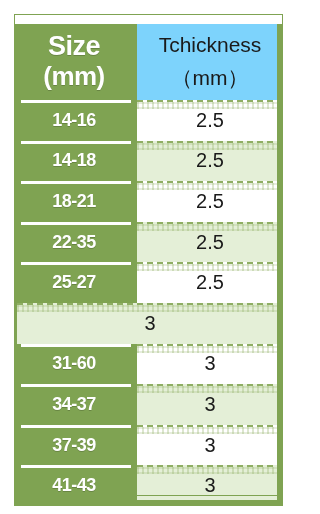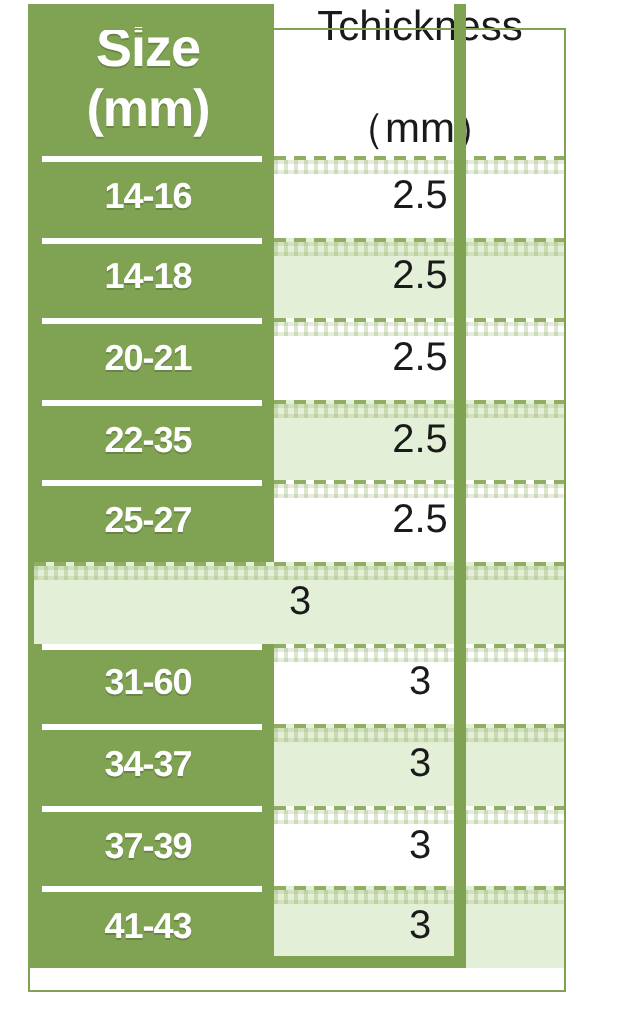--- a/index.html
+++ b/index.html
@@ -4,22 +4,22 @@
 <style>
   * { margin:0; padding:0; box-sizing:border-box; }
   html, body {
     width:294px; height:514px;
     background:#ffffff;
     font-family:"Liberation Sans", sans-serif;
     overflow:hidden;
   }
   #table-wrap {
     position:absolute;
-    left:14px; top:2px;
-    width:219px; height:482px;
+    left:14px; top:24px;
+    width:269px; height:482px;
     background:#7fa352;
     padding:0;
   }
   #table {
     position:absolute;
     left:0; top:0;
     width:269px; height:482px;
     display:flex;
     flex-direction:column;
   }
@@ -87,23 +87,23 @@
     background-image:
       repeating-linear-gradient(90deg,
         rgba(143,174,99,0.30) 0 2px,
         rgba(143,174,99,0) 2px 5px),
       repeating-linear-gradient(0deg,
         rgba(143,174,99,0.22) 0 2px,
         rgba(143,174,99,0) 2px 5px);
     pointer-events:none;
   }
   .hdr-row .c-thick {
-    background:#ffffff;
+    background:#7dd3fc;
     flex-direction:column;
-    justify-content:space-between;
+    justify-content:center;
     gap:7px;
     font-size:21px;
   }
   .hdr-row .c-thick .t2 { font-size:21px; }
 
   
   #frame {
     position:absolute;
     left:14px; top:14px;
     width:269px; height:482px;
@@ -143,21 +143,21 @@
 
     <div class="row">
       <div class="c-size">14-16</div>
       <div class="c-thick">2.5</div>
     </div>
     <div class="row">
       <div class="c-size">14-18</div>
       <div class="c-thick alt">2.5</div>
     </div>
     <div class="row">
-      <div class="c-size">20-21</div>
+      <div class="c-size">18-21</div>
       <div class="c-thick">2.5</div>
     </div>
     <div class="row">
       <div class="c-size">22-35</div>
       <div class="c-thick alt">2.5</div>
     </div>
     <div class="row">
       <div class="c-size">25-27</div>
       <div class="c-thick">2.5</div>
     </div>

